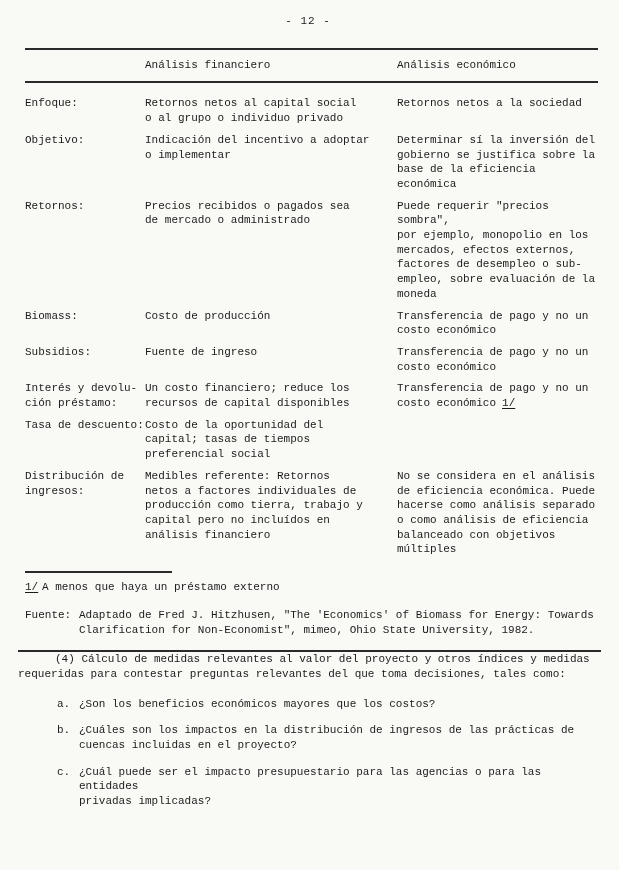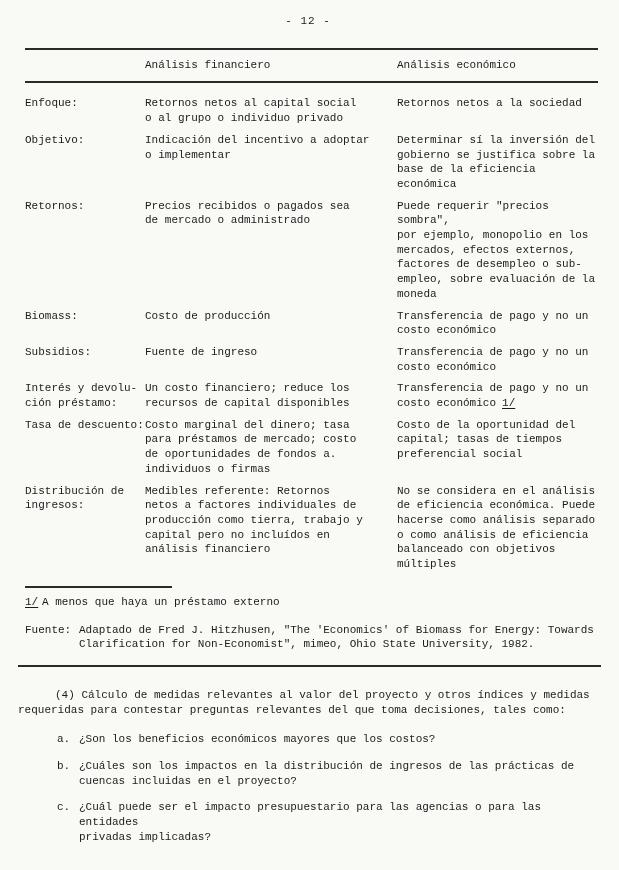--- a/index.html
+++ b/index.html
@@ -36,21 +36,21 @@
   .fn-rule { margin:14px 0 0 7px; width:147px; height:2px; background:#2a2a2a; }
   .footnote { margin:7px 0 0 7px; display:flex; }
   .fn-marker { width:17px; flex:none; }
 
   .source { margin:13px 0 6px 7px; display:flex; }
   .src-label { width:54px; flex:none; }
   .src-text { white-space:pre-line; }
 
   .long-rule { margin-top:13px; width:583px; height:2px; background:#2a2a2a; }
 
-  .para { margin-top:21px; white-space:pre-line; text-indent:37px; }
+  .para { white-space:pre-line; text-indent:37px; }
 
   .qlist { margin:15px 0 0 39px; }
   .qitem { display:flex; margin-bottom:12px; }
   .q-marker { width:22px; flex:none; }
   .q-text { white-space:pre-line; }
 </style>
 </head>
 <body>
 
 <div class="page">
@@ -117,24 +117,20 @@
         <div class="cell c-label">Interés y devolu-
 ción préstamo:</div>
         <div class="cell c-fin">Un costo financiero; reduce los
 recursos de capital disponibles</div>
         <div class="cell c-eco"><span>Transferencia de pago y no un
 costo económico</span><span class="fnref">1/</span></div>
       </div>
 
       <div class="trow">
         <div class="cell c-label">Tasa de descuento:</div>
-        <div class="cell c-fin">Costo marginal del dinero; tasa
-para préstamos de mercado; costo
-de oportunidades de fondos a.
-individuos o firmas</div>
         <div class="cell c-eco"><span>Costo de la oportunidad del
 capital; tasas de tiempos
 preferencial social</span><span class="fnref"></span></div>
       </div>
 
       <div class="trow">
         <div class="cell c-label">Distribución de
 ingresos:</div>
         <div class="cell c-fin">Medibles referente:  Retornos
 netos a factores individuales de

